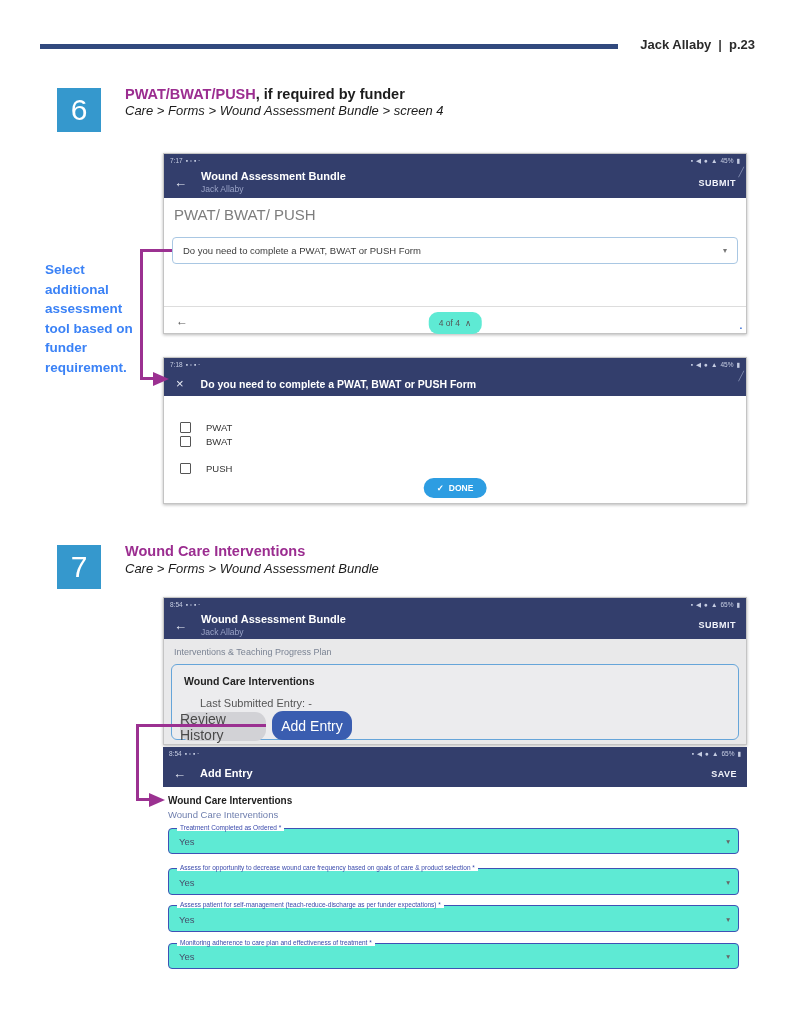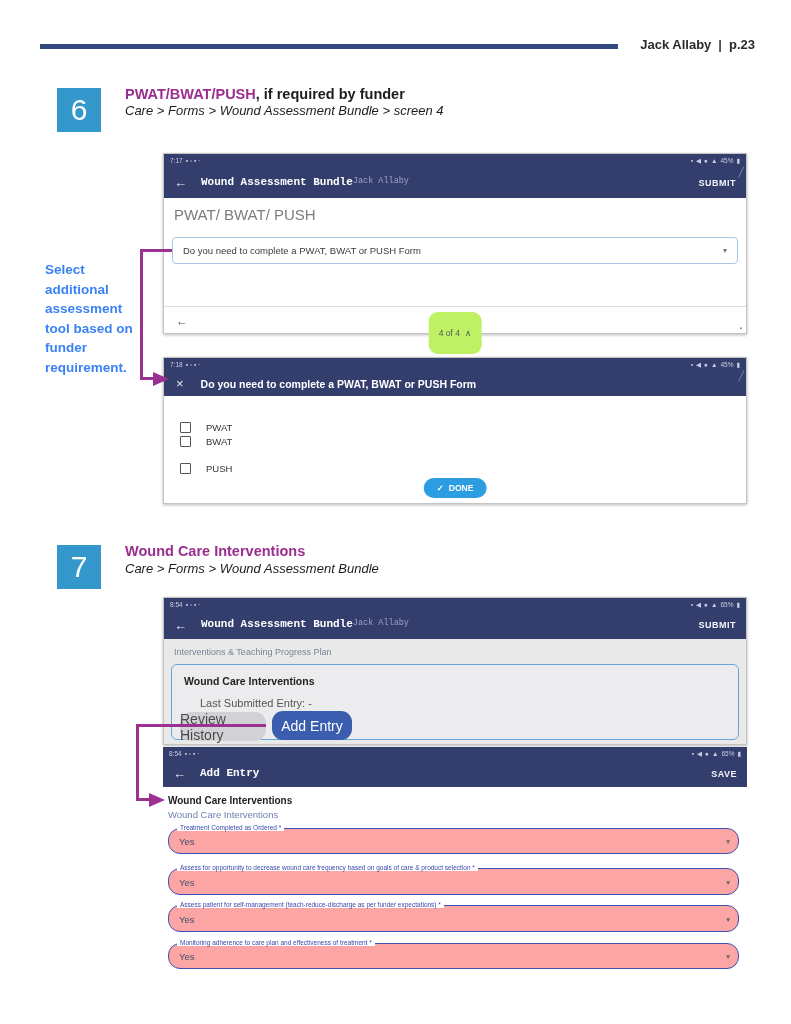--- a/index.html
+++ b/index.html
@@ -31,37 +31,37 @@
           box-shadow:0 1px 3px rgba(0,0,0,.28);box-sizing:border-box;z-index:1;}
   .screen.noborder{border:none;box-shadow:none;background:transparent;}
   .statusbar{position:absolute;left:0;right:0;top:0;height:13px;background:#333e6c;
              color:#c6cde2;font-size:6.5px;display:flex;align-items:center;
              justify-content:space-between;padding:0 6px;box-sizing:border-box;}
   .sb-left,.sb-right{display:flex;align-items:center;gap:3px;}
   .sb-right .pct{font-size:6.5px;}
   .appbar{position:absolute;left:0;right:0;background:#333e6c;color:#fff;
           display:flex;align-items:center;padding:0 10px;box-sizing:border-box;}
   .appbar .back{font-size:13px;color:#e8ebf5;margin-right:14px;cursor:default;}
-  .appbar .titles{display:flex;flex-direction:row;line-height:1.25;font-family:Liberation Mono, monospace;}
+  .appbar .titles{display:flex;flex-direction:column;line-height:1.25;}
   .appbar .t{font-size:11px;font-weight:700;}
   .appbar .st{font-size:8.5px;color:#9aa3c6;}
   .appbar .action{margin-left:auto;font-size:9px;font-weight:600;letter-spacing:.5px;color:#f2f4fb;}
   .pencil{position:absolute;right:2px;top:13px;font-size:9px;color:#8791b4;z-index:2;}
 
   
   .s1-label{left:10px;top:52px;font-size:15px;color:#7d7d7d;}
   .s1-drop{left:8px;right:8px;top:83px;height:27px;border:1px solid #a9c7e3;border-radius:4px;
            background:#fff;display:flex;align-items:center;padding:0 10px;box-sizing:border-box;}
   .s1-drop .txt{font-size:9.5px;color:#3a3a3a;}
   .s1-drop .caret{margin-left:auto;font-size:8px;color:#777;}
   .s1-footer{left:0;right:0;top:152px;height:28px;border-top:1px solid #ddd;
              display:flex;align-items:center;padding:0 12px;box-sizing:border-box;}
   .s1-footer .back2{font-size:12px;color:#555;}
-  .s1-pill{position:absolute;left:50%;transform:translateX(-50%);top:158px;background:#bef264;
-           border-radius:9px;padding:16px 10px;font-size:8.5px;color:#555;display:flex;gap:5px;align-items:center;}
+  .s1-pill{position:absolute;left:50%;transform:translateX(-50%);top:158px;background:#5eead4;
+           border-radius:9px;padding:6px 10px;font-size:8.5px;color:#555;display:flex;gap:5px;align-items:center;}
   .lock-br{position:absolute;right:4px;bottom:2px;font-size:6px;color:#3a6fd8;}
 
   
   .modalbar{position:absolute;left:0;right:0;top:13px;height:25px;background:#333e6c;color:#fff;
             display:flex;align-items:center;padding:0 12px;box-sizing:border-box;}
   .modalbar .x{font-size:13px;margin-right:17px;color:#e8ebf5;}
   .modalbar .mt{font-size:10.5px;font-weight:700;}
   .opt-row{position:absolute;left:16px;display:flex;align-items:center;gap:15px;}
   .cbx{width:9px;height:9px;border:1.2px solid #555;border-radius:1px;background:#fff;}
   .opt-lbl{font-size:9.5px;color:#333;}
@@ -77,21 +77,21 @@
   .s3-card .ct{position:absolute;left:12px;top:10px;font-size:10.5px;font-weight:700;color:#222;}
   .s3-card .ls{position:absolute;left:28px;top:32px;font-size:11px;color:#555;}
   .pill-btn{position:absolute;height:29px;border-radius:11px;display:flex;align-items:center;
             justify-content:center;font-size:14px;font-weight:400;}
   .review{left:8px;top:47px;width:86px;background:#d2d2d6;color:#4a4a4a;}
   .add{left:100px;top:46px;width:80px;background:#3a5db0;color:#fff;}
 
   
   .s4-head{left:5px;top:48px;font-size:10px;font-weight:700;color:#1d1d1d;}
   .s4-sub{left:5px;top:62px;font-size:9.5px;color:#6f7fae;}
-  .field{position:absolute;left:5px;right:8px;border:1.4px solid #3f51b5;border-radius:12px;background:#fca5a5;}
+  .field{position:absolute;left:5px;right:8px;border:1.4px solid #3f51b5;border-radius:4px;background:#5eead4;}
   .field .fl{position:absolute;top:-5px;left:8px;background:#fff;padding:0 3px;font-size:6.5px;color:#3949ab;white-space:nowrap;}
   .field .fv{position:absolute;left:10px;top:50%;transform:translateY(-50%);font-size:9.5px;color:#474f6b;}
   .field .fc{position:absolute;right:8px;top:50%;transform:translateY(-50%);font-size:7.5px;color:#666;}
 </style>
 </head>
 <body>
 
 <div class="abs top-rule"></div>
 <div class="abs doc-header">
   <span>Jack Allaby</span><span class="sep">|</span><span>p.23</span>

